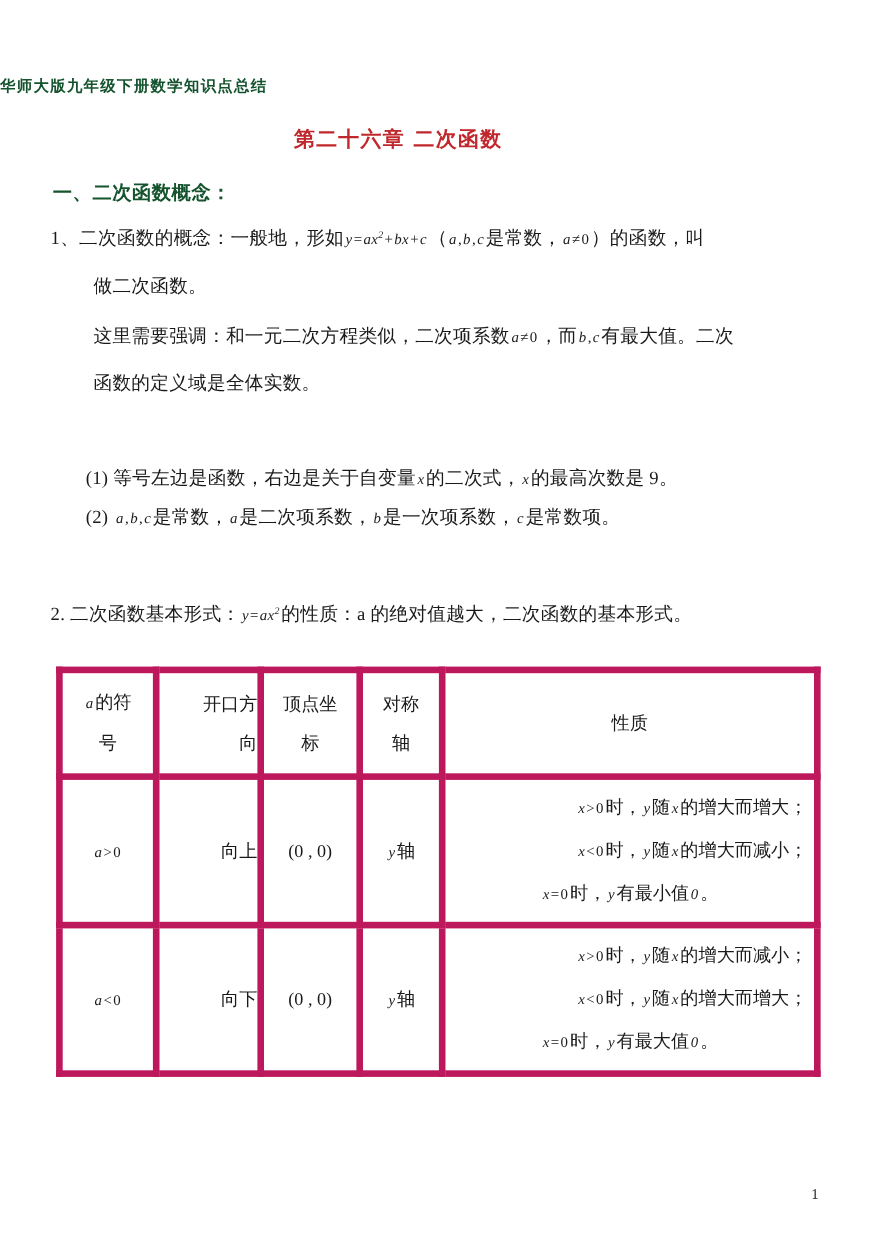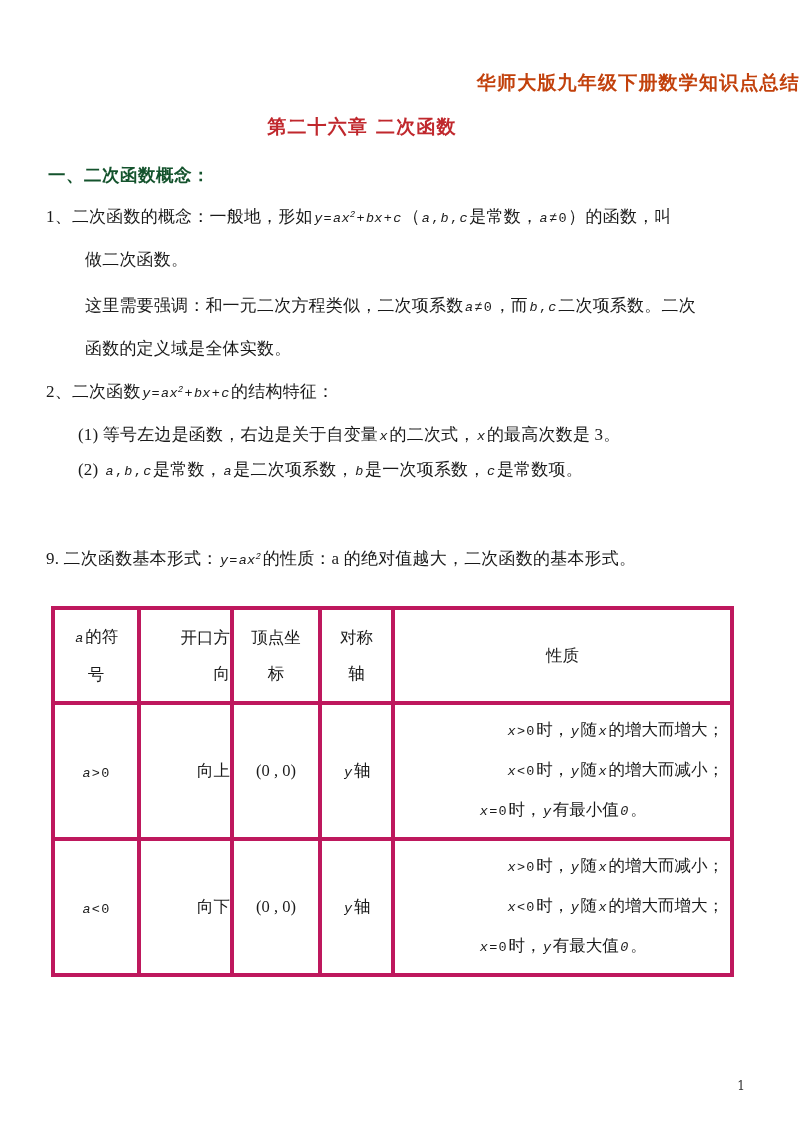--- a/index.html
+++ b/index.html
@@ -21,24 +21,24 @@
     height: 1134px;
     box-sizing: border-box;
   }
 
   
   .doc-title {
     position: absolute;
     left: 0;
     top: 70px;
     width: 800px;
-    text-align: right;
-    font-size: 19px;
+    text-align: left;
+    font-size: 14px;
     font-weight: bold;
-    color: #c2410c;
+    color: #14532d;
     letter-spacing: 1.2px;
   }
   .doc-subtitle {
     position: absolute;
     left: 0;
     top: 114px;
     width: 724px;
     text-align: center;
     font-size: 19px;
     font-weight: bold;
@@ -66,21 +66,21 @@
     white-space: nowrap;
     color: #1a1a1a;
     letter-spacing: 0.2px;
   }
   .l-num { left: 46px; }
   .l-ind { left: 85px; }
   .l-sub { left: 78px; }
 
   
   .m {
-    font-family: Liberation Mono, monospace;
+    font-family: Liberation Serif, serif;
     font-style: italic;
     font-size: 13.5px;
     letter-spacing: 0.3px;
     padding: 0 1.5px;
   }
   .m .op { font-style: normal; padding: 0 1px; }
   .m .num { font-style: normal; }
   .m sup {
     font-size: 9px;
     font-style: italic;
@@ -92,21 +92,21 @@
   
   .prop-table {
     position: absolute;
     left: 51px;
     top: 606px;
     width: 659px;
     border-collapse: collapse;
     table-layout: fixed;
   }
   .prop-table td {
-    border: 4px solid #be185d;
+    border: 6px solid #be185d;
     text-align: center;
     vertical-align: middle;
     font-size: 16.5px;
     color: #1a1a1a;
     padding: 0;
   }
   .prop-table .c1 { width: 82px; }
   .prop-table .c2 { width: 89px; text-align: right; }
   .prop-table .c3 { width: 84px; }
   .prop-table .c4 { width: 69px; }
@@ -155,41 +155,38 @@
 
   <div class="section-head" id="sec1">一、二次函数概念：</div>
 
   <div class="line l-num" style="top:208px;">
     <span class="cjk">1、二次函数的概念：一般地，形如</span><span class="m">y<span class="op">=</span>ax<sup>2</sup><span class="op">+</span>bx<span class="op">+</span>c</span><span class="cjk">（</span><span class="m">a<span class="op">,</span>b<span class="op">,</span>c</span><span class="cjk">是常数，</span><span class="m">a<span class="op">≠</span><span class="num">0</span></span><span class="cjk">）的函数，叫</span>
   </div>
 
   <div class="line l-ind cjk" style="top:251px;">做二次函数。</div>
 
   <div class="line l-ind" style="top:297px;">
-    <span class="cjk">这里需要强调：和一元二次方程类似，二次项系数</span><span class="m">a<span class="op">≠</span><span class="num">0</span></span><span class="cjk">，而</span><span class="m">b<span class="op">,</span>c</span><span class="cjk">二次项系数。二次</span>
+    <span class="cjk">这里需要强调：和一元二次方程类似，二次项系数</span><span class="m">a<span class="op">≠</span><span class="num">0</span></span><span class="cjk">，而</span><span class="m">b<span class="op">,</span>c</span><span class="cjk">有最大值。二次</span>
   </div>
 
   <div class="line l-ind cjk" style="top:340px;">函数的定义域是全体实数。</div>
 
-  <div class="line l-num" style="top:383px;">
-    <span class="cjk">2、二次函数</span><span class="m">y<span class="op">=</span>ax<sup>2</sup><span class="op">+</span>bx<span class="op">+</span>c</span><span class="cjk">的结构特征：</span>
-  </div>
 
   <div class="line l-sub" style="top:426px;">
-    <span class="cjk">(1) 等号左边是函数，右边是关于自变量</span><span class="m">x</span><span class="cjk">的二次式，</span><span class="m">x</span><span class="cjk">的最高次数是 3。</span>
+    <span class="cjk">(1) 等号左边是函数，右边是关于自变量</span><span class="m">x</span><span class="cjk">的二次式，</span><span class="m">x</span><span class="cjk">的最高次数是 9。</span>
   </div>
 
   <div class="line l-sub" style="top:461px;">
     <span class="cjk">(2)</span>
     <span class="m">a<span class="op">,</span>b<span class="op">,</span>c</span><span class="cjk">是常数，</span><span class="m">a</span><span class="cjk">是二次项系数，</span><span class="m">b</span><span class="cjk">是一次项系数，</span><span class="m">c</span><span class="cjk">是常数项。</span>
   </div>
 
 
   <div class="line l-num" style="top:550px;">
-    <span class="cjk">9. 二次函数基本形式：</span><span class="m">y<span class="op">=</span>ax<sup>2</sup></span><span class="cjk">的性质：a 的绝对值越大，二次函数的基本形式。</span>
+    <span class="cjk">2. 二次函数基本形式：</span><span class="m">y<span class="op">=</span>ax<sup>2</sup></span><span class="cjk">的性质：a 的绝对值越大，二次函数的基本形式。</span>
   </div>
 
   <table class="prop-table">
     <tbody>
       <tr>
         <td class="c1 hdr-cell">
           <span class="hl"><span class="m">a</span><span class="cjk">的符</span></span>
           <span class="hl cjk">号</span>
         </td>
         <td class="c2 hdr-cell">

